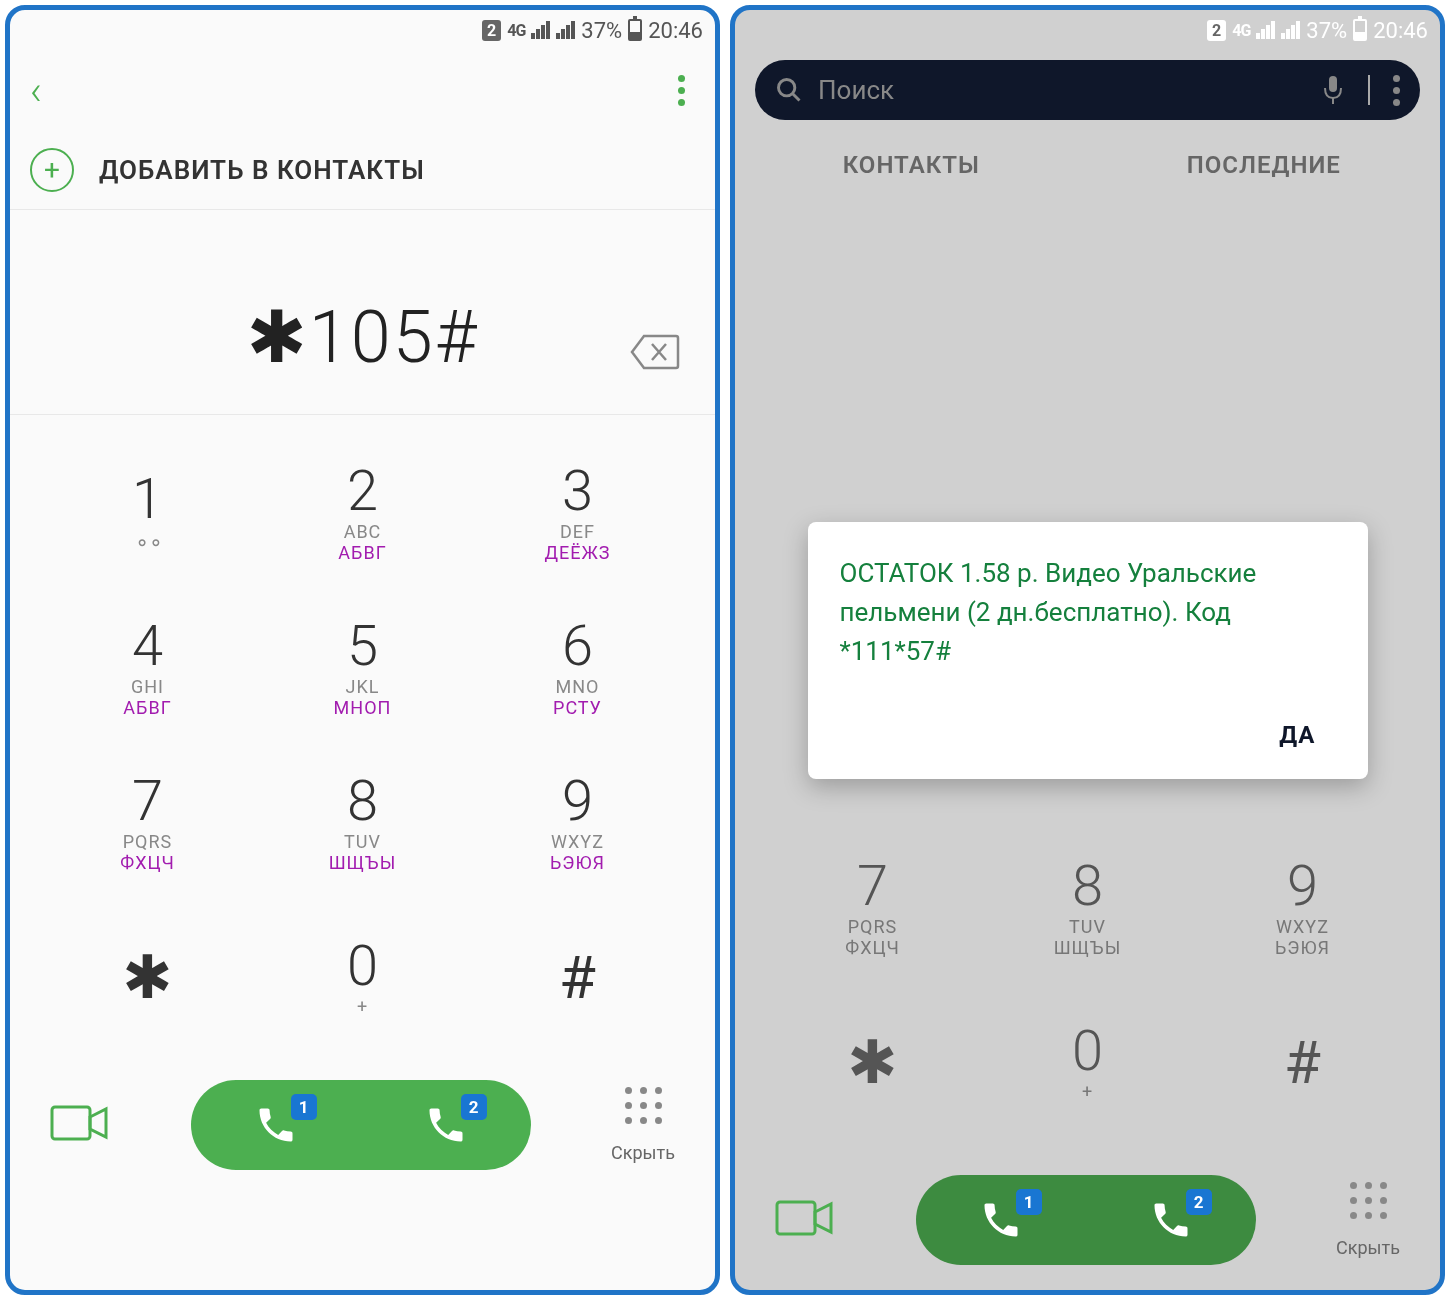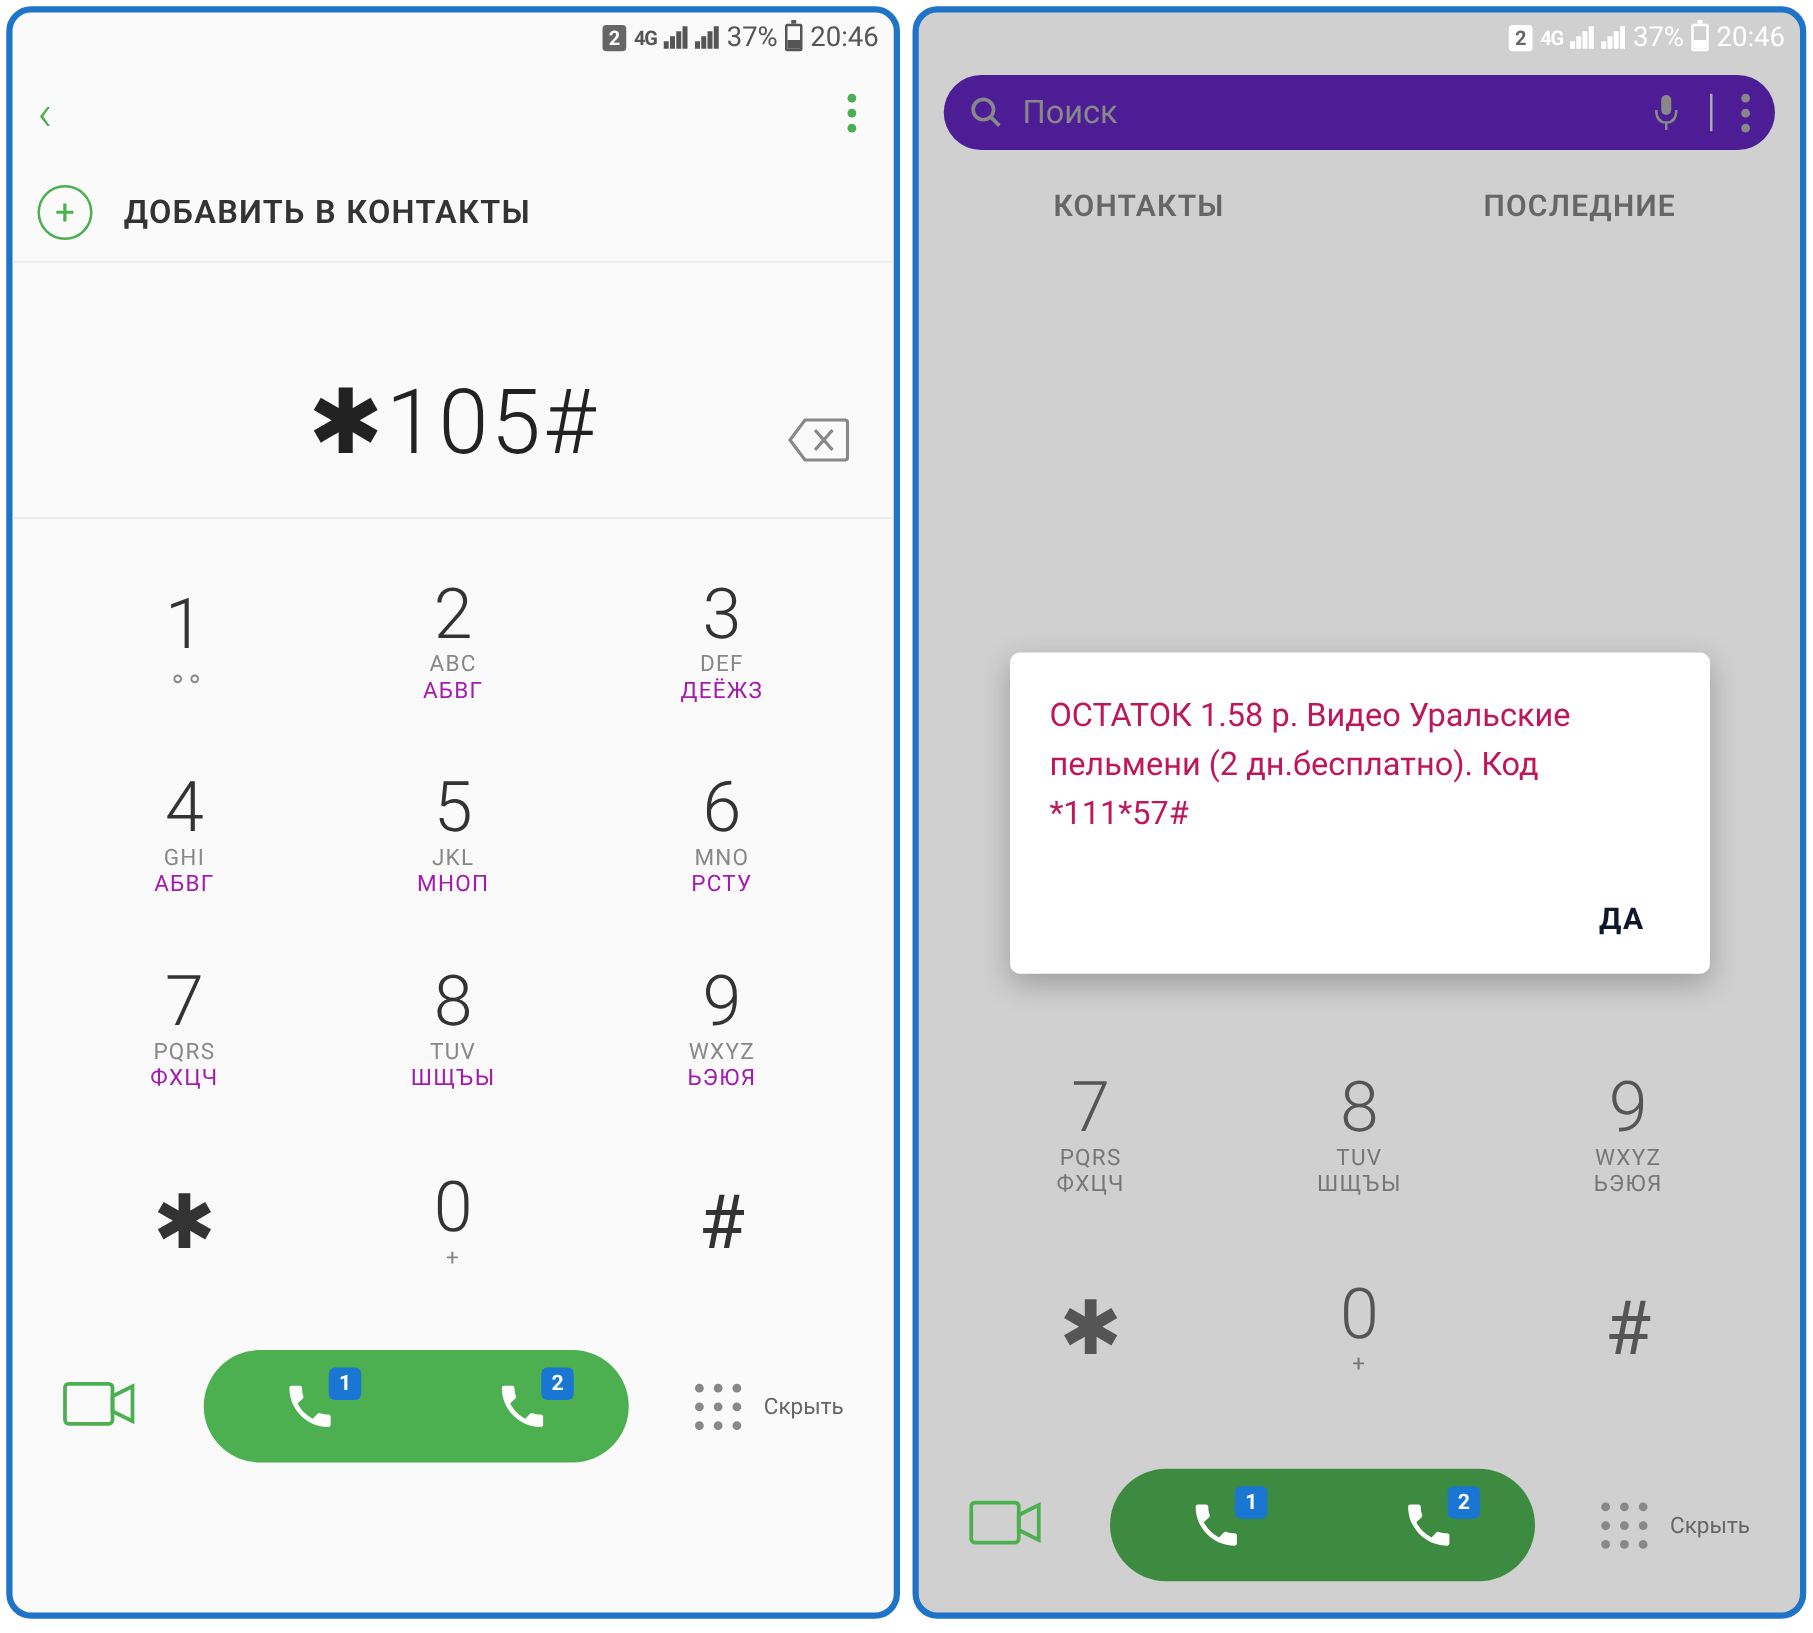--- a/index.html
+++ b/index.html
@@ -22,21 +22,21 @@
 .header-row { height: 80px; display: flex; align-items: center; padding: 0 20px; justify-content: space-between; }
 .back-arrow { font-size: 40px; color: #4caf50; font-weight: 300; }
 .more-dots { display: flex; flex-direction: column; gap: 5px; padding: 10px; }
 .more-dots span { width: 7px; height: 7px; background: #4caf50; border-radius: 50%; }
 .phone.dimmed .more-dots span { background: #888; }
 
 .add-contact-row { height: 80px; display: flex; align-items: center; padding: 0 20px; gap: 25px; border-bottom: 1px solid #e8e8e8; }
 .add-plus { width: 44px; height: 44px; border: 2px solid #4caf50; border-radius: 50%; display: flex; align-items: center; justify-content: center; font-size: 28px; color: #4caf50; }
 .add-label { font-size: 26px; font-weight: 600; color: #333; letter-spacing: 1px; }
 
-.search-bar { margin: 10px 20px; height: 60px; background: #4c1d95; border-radius: 30px; display: flex; align-items: center; padding: 0 20px; gap: 15px; }
+.search-bar { margin: 10px 20px; height: 60px; background: #0f172a; border-radius: 30px; display: flex; align-items: center; padding: 0 20px; gap: 15px; }
 .search-icon-svg { color: #888; }
 .search-text { flex: 1; font-size: 26px; color: #888; }
 .mic-icon { color: #888; font-size: 26px; }
 .tabs-row { display: flex; height: 70px; }
 .tab { flex: 1; display: flex; align-items: center; justify-content: center; font-size: 24px; font-weight: 600; color: #666; letter-spacing: 1px; }
 
 .number-display { height: 205px; display: flex; align-items: flex-end; justify-content: center; position: relative; border-bottom: 1px solid #e8e8e8; padding-bottom: 34px; }
 .dialed-number { font-size: 72px; font-weight: 300; color: #222; letter-spacing: 2px; }
 .backspace { position: absolute; right: 35px; bottom: 40px; }
 
@@ -48,28 +48,28 @@
 .key-symbol { font-size: 60px; color: #333; }
 .vm-icon { font-size: 20px; color: #888; margin-top: 4px; letter-spacing: -3px; }
 .phone.dimmed .key-digit,.phone.dimmed .key-symbol { color: #555; }
 .phone.dimmed .key-sub1,.phone.dimmed .key-sub2 { color: #777; }
 
 .bottom-row { display: flex; align-items: center; justify-content: space-between; padding: 15px 40px 25px; }
 .video-icon { color: #4caf50; }
 .call-pill { width: 340px; height: 90px; background: #4caf50; border-radius: 45px; display: flex; }
 .call-half { flex: 1; display: flex; align-items: center; justify-content: center; position: relative; }
 .call-badge { position: absolute; top: 14px; right: 44px; width: 26px; height: 26px; background: #1976d2; color: #fff; border-radius: 5px; display: flex; align-items: center; justify-content: center; font-size: 17px; font-weight: bold; }
-.hide-col { display: flex; align-items: center; gap: 18px; }
+.hide-col { display: flex; flex-direction: column; align-items: center; gap: 18px; }
 .hide-dots { display: grid; grid-template-columns: repeat(3, 1fr); gap: 8px; }
 .hide-dots span { width: 7px; height: 7px; background: #888; border-radius: 50%; }
 .hide-label { font-size: 18px; color: #666; }
 
 .modal-overlay { position: absolute; inset: 0; display: flex; align-items: center; justify-content: center; pointer-events: none; }
 .modal { width: 560px; background: #fff; border-radius: 8px; padding: 32px 32px 20px; box-shadow: 0 8px 24px rgba(0,0,0,0.25); pointer-events: auto; }
-.modal-text { font-size: 26px; line-height: 1.5; color: #be185d; }
+.modal-text { font-size: 26px; line-height: 1.5; color: #15803d; }
 .modal-actions { display: flex; justify-content: flex-end; margin-top: 40px; }
 .modal-btn { font-size: 24px; font-weight: bold; color: #0f172a; padding: 10px 20px; letter-spacing: 1px; }
 
 .keypad-partial { position: absolute; bottom: 150px; left: 0; right: 0; display: grid; grid-template-columns: repeat(3,1fr); padding: 0 30px; }
 </style>
 </head>
 <body>
 
 <div class="phone">
   <div class="status-bar">

